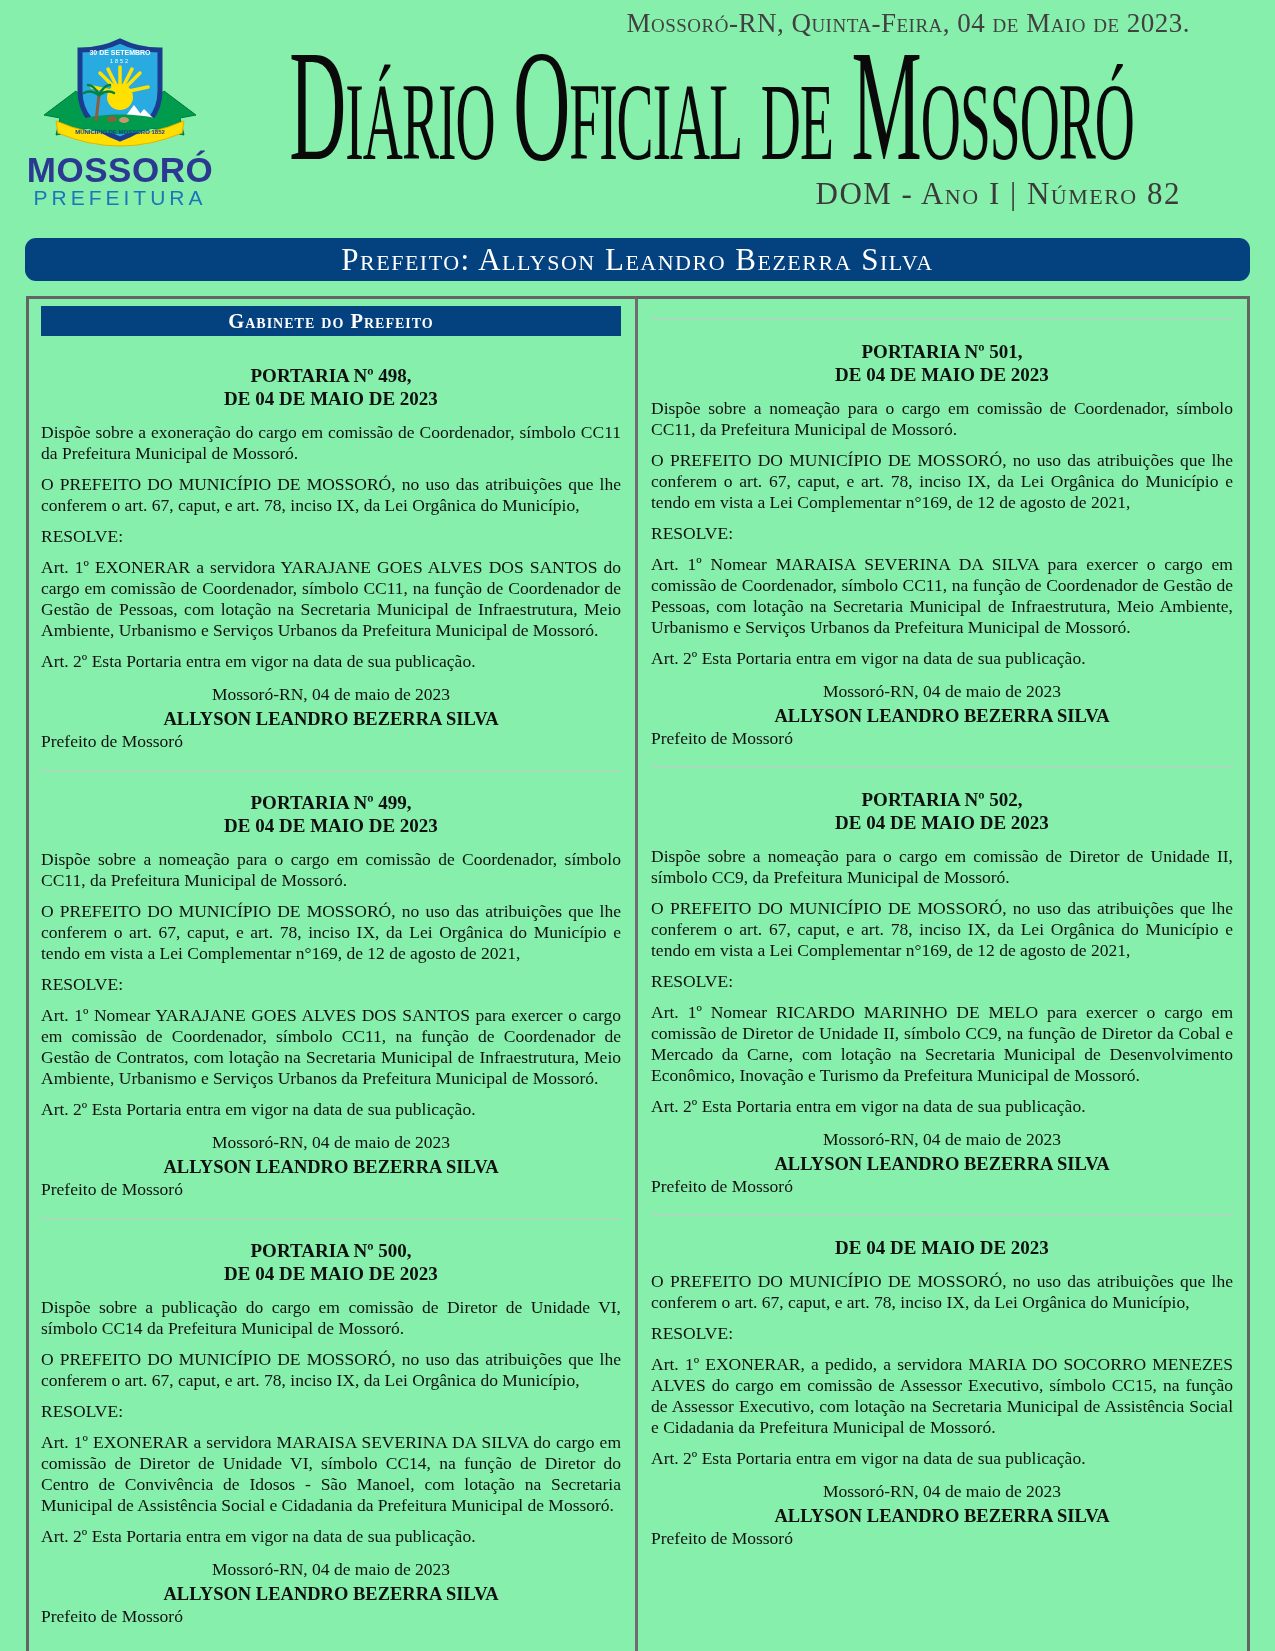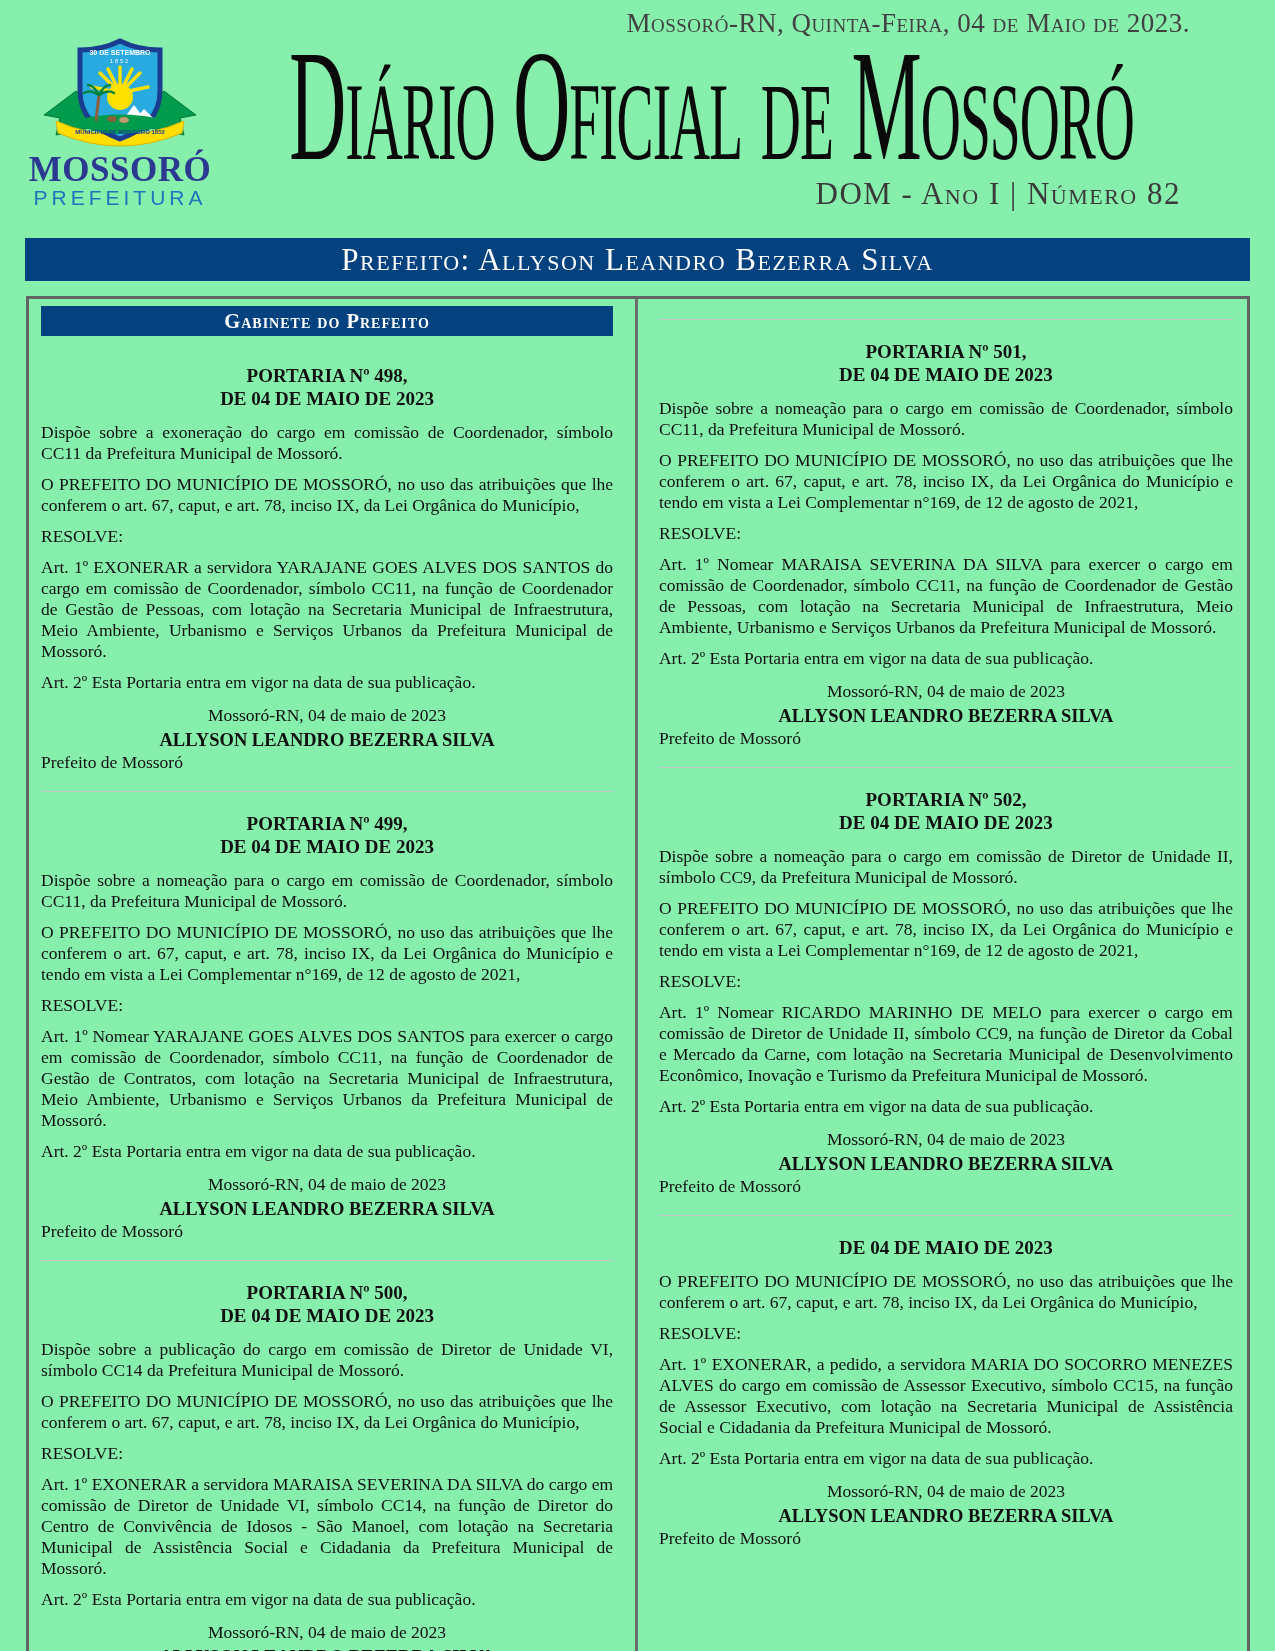--- a/index.html
+++ b/index.html
@@ -17,34 +17,34 @@
     font-size:27px;letter-spacing:.5px;color:#414141;}
   .masthead-title{position:absolute;left:233px;top:38px;width:957px;height:135px;
     display:flex;justify-content:center;align-items:flex-start;}
   .masthead-title-text{font-variant:small-caps;font-size:158px;line-height:135px;
     letter-spacing:-2px;white-space:nowrap;color:#0a0a0a;
     transform:scaleX(.5);transform-origin:center top;}
   .edition-line{position:absolute;top:176px;right:94px;font-variant:small-caps;
     font-size:31px;letter-spacing:1.5px;color:#3a3a3a;}
   .prefeito-bar{position:absolute;left:25px;top:238px;width:1225px;height:43px;
     background:var(--blue);color:#ffffff;display:flex;align-items:center;justify-content:center;
-    font-variant:small-caps;font-size:31px;letter-spacing:1.5px;}
+    font-variant:small-caps;font-size:31px;letter-spacing:1.5px;border-radius:11px;}
 
   
   .logo{position:absolute;left:25px;top:33px;width:190px;text-align:center;}
   .logo svg{display:block;margin:0 auto;}
-  .logo-name{font-family:Liberation Serif, serif;font-weight:bold;
+  .logo-name{font-family:Liberation Sans, sans-serif;font-weight:bold;
     font-size:35px;letter-spacing:.5px;color:#2B3990;line-height:34px;margin-top:2px;}
   .logo-sub{font-family:"Liberation Sans","DejaVu Sans",sans-serif;
     font-size:21px;letter-spacing:4px;color:#1C75BC;line-height:22px;}
 
   
   .frame{position:absolute;left:26px;top:296px;width:1224px;height:1355px;
     border:3px solid var(--frame-gray);border-bottom:none;overflow:hidden;}
-  .columns{display:flex;height:100%;gap:8px;}
+  .columns{display:flex;height:100%;}
   .col{color:var(--ink);}
   .col-left{width:606px;padding:7px 14px 0 12px;}
   .vdivider{width:3px;background:#6e6e6e;}
   .col-right{width:609px;padding:0 14px 0 13px;}
 
   .section-bar{height:30px;margin:0 0 28px 0;background:var(--blue);color:#fff;
     text-align:center;line-height:30px;font-size:20.5px;font-weight:bold;
     font-variant:small-caps;letter-spacing:1px;}
 
   hr.rule{border:none;border-top:1px solid var(--rule-gray);margin:18px 0 20px 0;}

